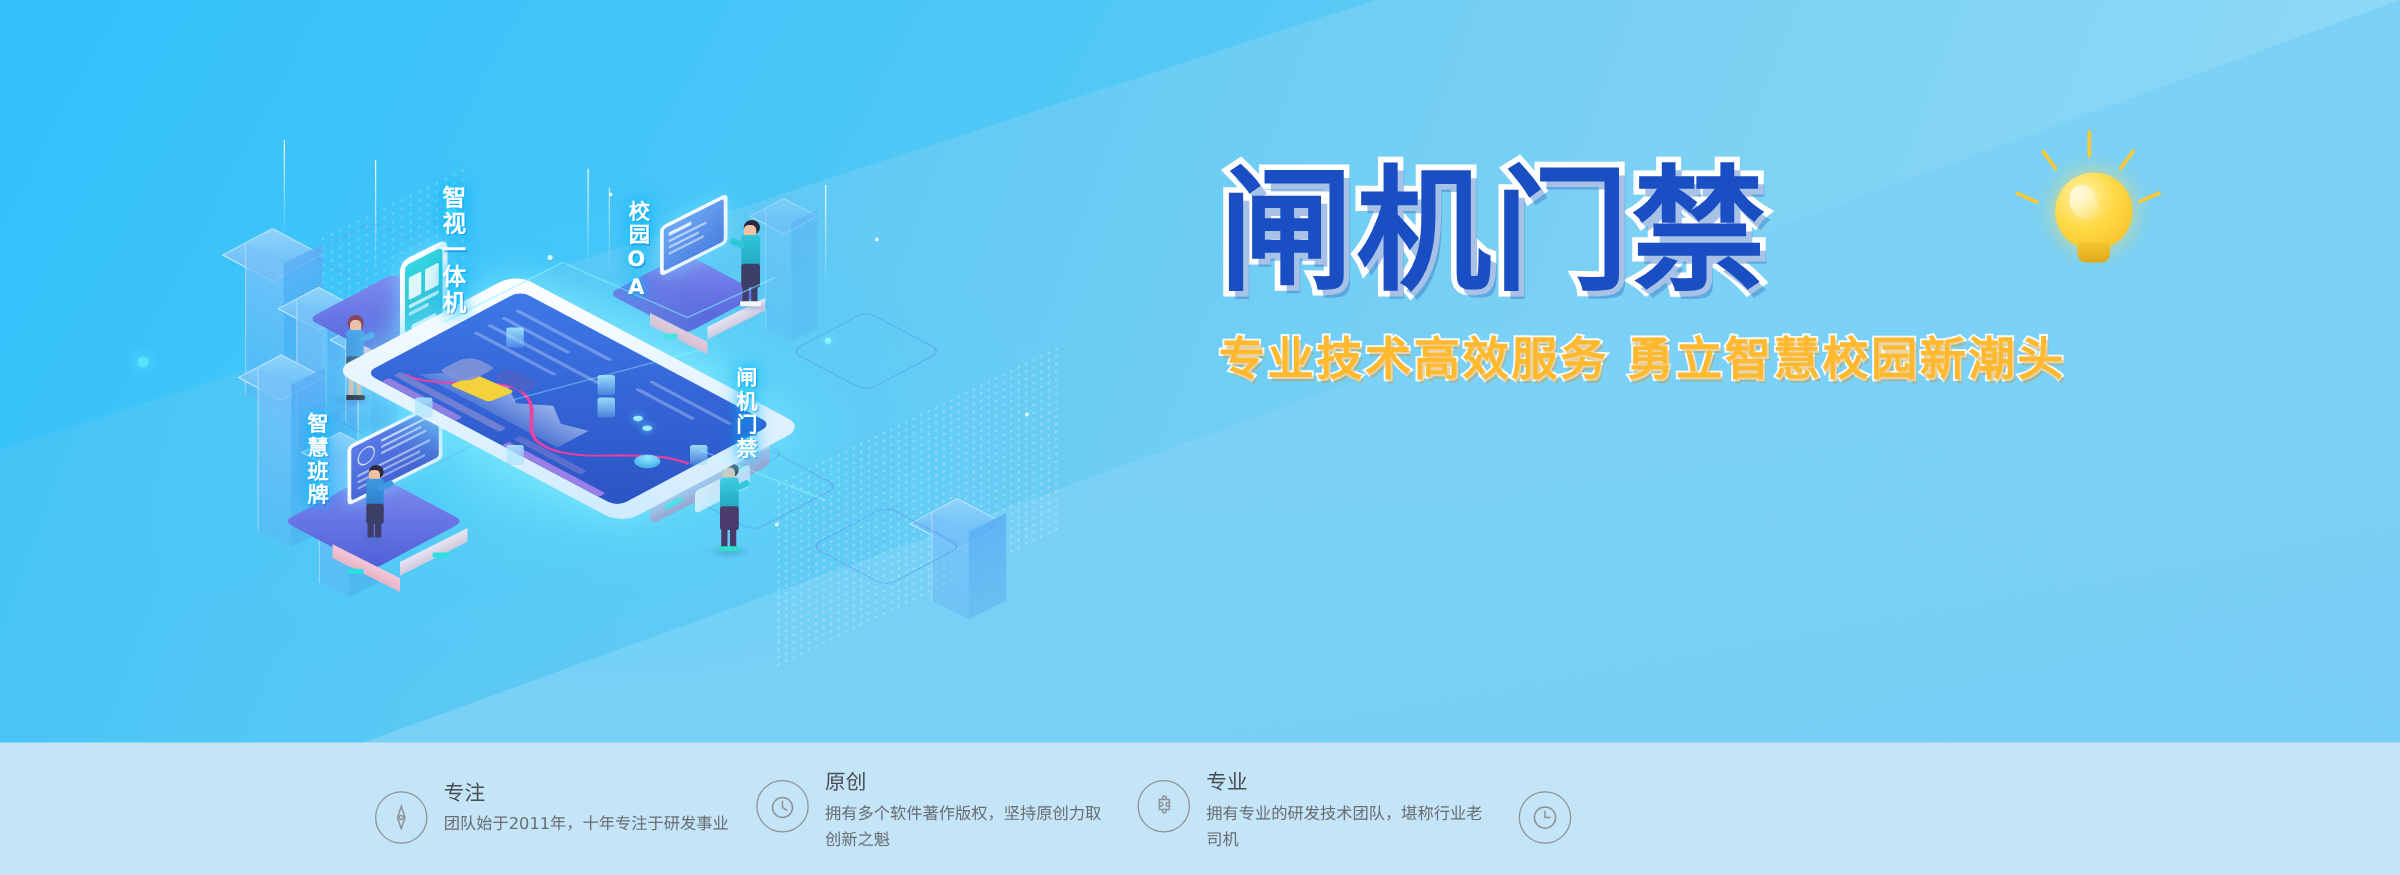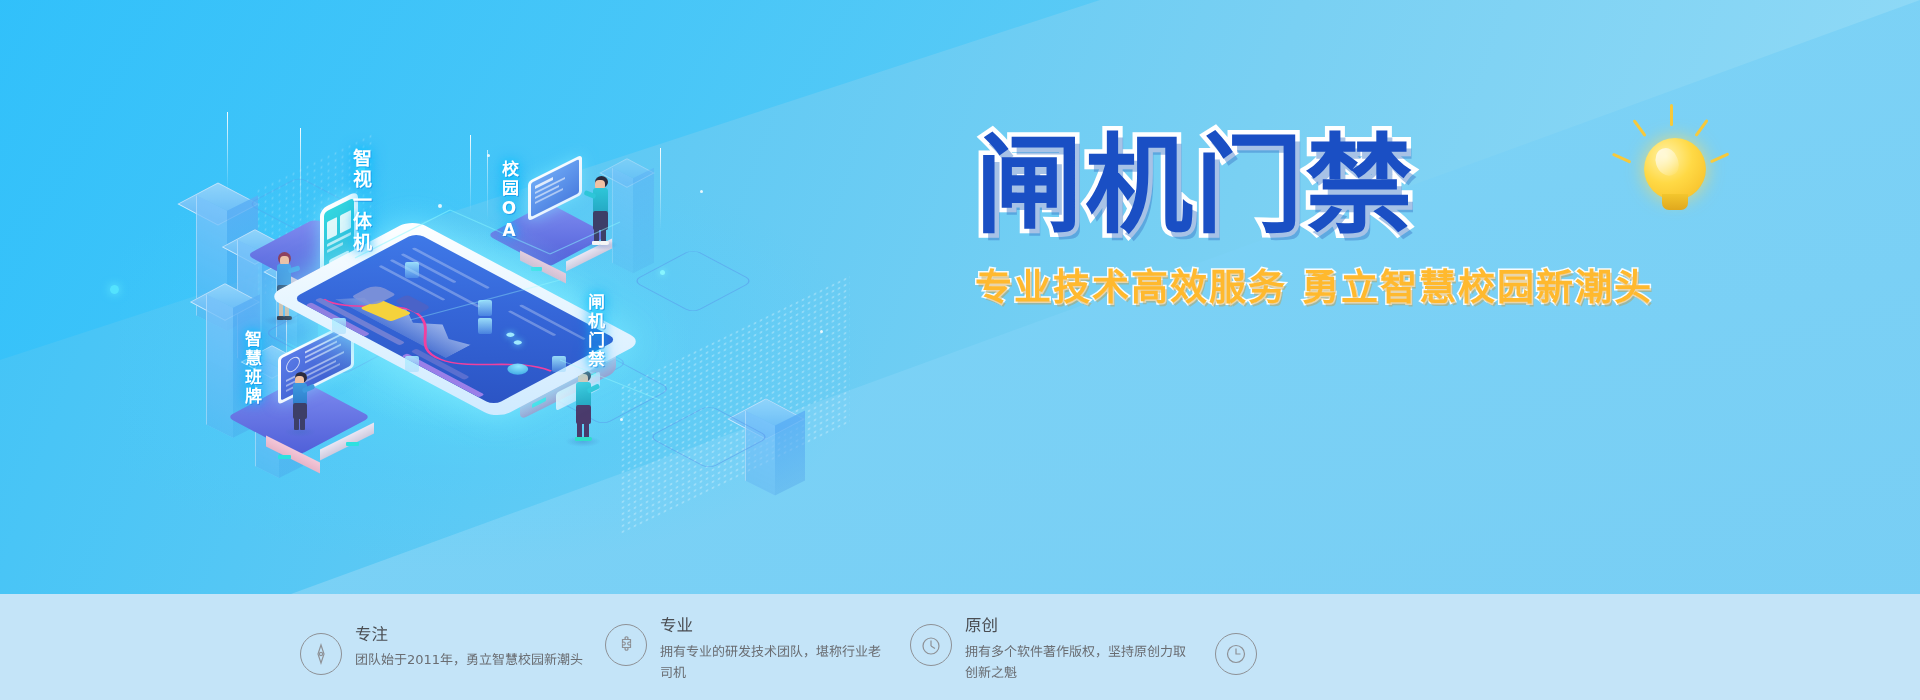--- a/index.html
+++ b/index.html
@@ -530,50 +530,50 @@
 
     <div class="feat feat-s1">
       <div class="feat-icon">
         <svg width="24" height="24" viewBox="0 0 24 24" fill="none" stroke="#8e9196" stroke-width="1.2">
           <path d="M12 3 L15 12 L12 21 L9 12 Z"></path>
           <circle cx="12" cy="12" r="1.6"></circle>
         </svg>
       </div>
       <div class="feat-txt">
         <div class="feat-title">专注</div>
-        <div class="feat-desc">团队始于2011年，勇立智慧校园新潮头</div>
-      </div>
-    </div>
-
-    <div class="feat feat-s3">
-      <div class="feat-icon">
-        <svg width="24" height="24" viewBox="0 0 24 24" fill="none" stroke="#8e9196" stroke-width="1.2">
-          <path d="M8.5 6.5 h3.2 a1.5 1.5 0 1 1 1.6 0 h3.2 v3.2 a1.5 1.5 0 1 0 0 1.6 v3.2 h-3.2 a1.5 1.5 0 1 1 -1.6 0 h-3.2 v-3.2 a1.5 1.5 0 1 0 0 -1.6 z"></path>
-        </svg>
-      </div>
-      <div class="feat-txt">
-        <div class="feat-title">专业</div>
-        <div class="feat-desc">拥有专业的研发技术团队，堪称行业老司机</div>
+        <div class="feat-desc">团队始于2011年，十年专注于研发事业</div>
       </div>
     </div>
 
     <div class="feat feat-s2">
       <div class="feat-icon">
         <svg width="24" height="24" viewBox="0 0 24 24" fill="none" stroke="#8e9196" stroke-width="1.2">
           <circle cx="12" cy="13" r="8"></circle>
           <path d="M12 13 L12 7.5"></path>
           <path d="M12 13 L16 15.5"></path>
         </svg>
       </div>
       <div class="feat-txt">
         <div class="feat-title">原创</div>
         <div class="feat-desc">拥有多个软件著作版权，坚持原创力取创新之魁</div>
       </div>
     </div>
 
+    <div class="feat feat-s3">
+      <div class="feat-icon">
+        <svg width="24" height="24" viewBox="0 0 24 24" fill="none" stroke="#8e9196" stroke-width="1.2">
+          <path d="M8.5 6.5 h3.2 a1.5 1.5 0 1 1 1.6 0 h3.2 v3.2 a1.5 1.5 0 1 0 0 1.6 v3.2 h-3.2 a1.5 1.5 0 1 1 -1.6 0 h-3.2 v-3.2 a1.5 1.5 0 1 0 0 -1.6 z"></path>
+        </svg>
+      </div>
+      <div class="feat-txt">
+        <div class="feat-title">专业</div>
+        <div class="feat-desc">拥有专业的研发技术团队，堪称行业老司机</div>
+      </div>
+    </div>
+
     <div class="feat feat-s4">
       <div class="feat-icon">
         <svg width="24" height="24" viewBox="0 0 24 24" fill="none" stroke="#8e9196" stroke-width="1.2">
           <circle cx="12" cy="12" r="8.5"></circle>
           <path d="M12 6.5 L12 12 L16.5 12"></path>
         </svg>
       </div>
     </div>
 
   </div>

